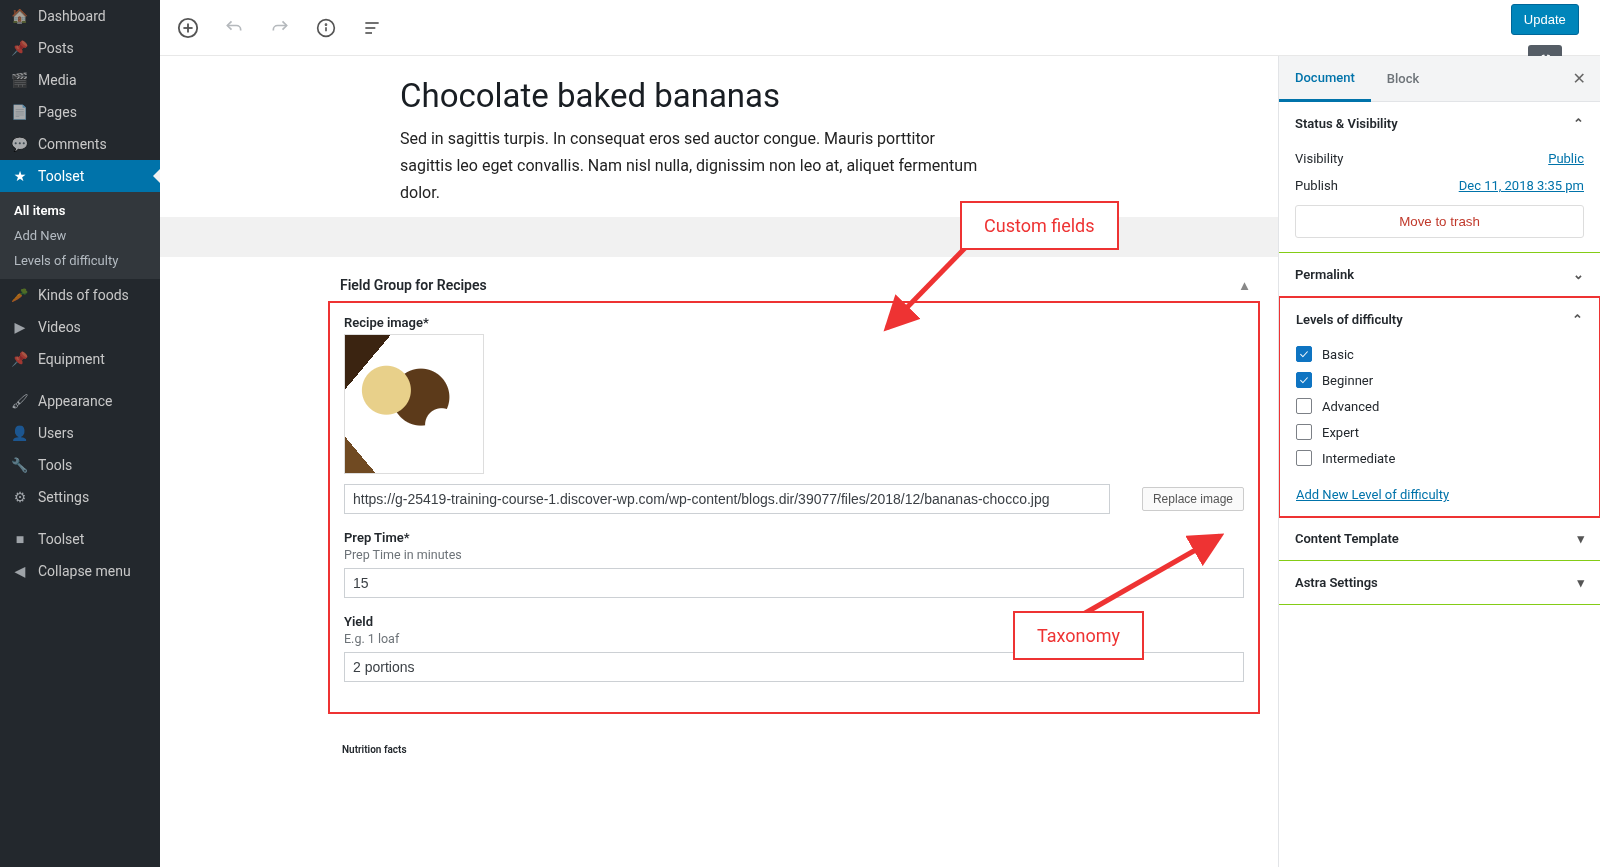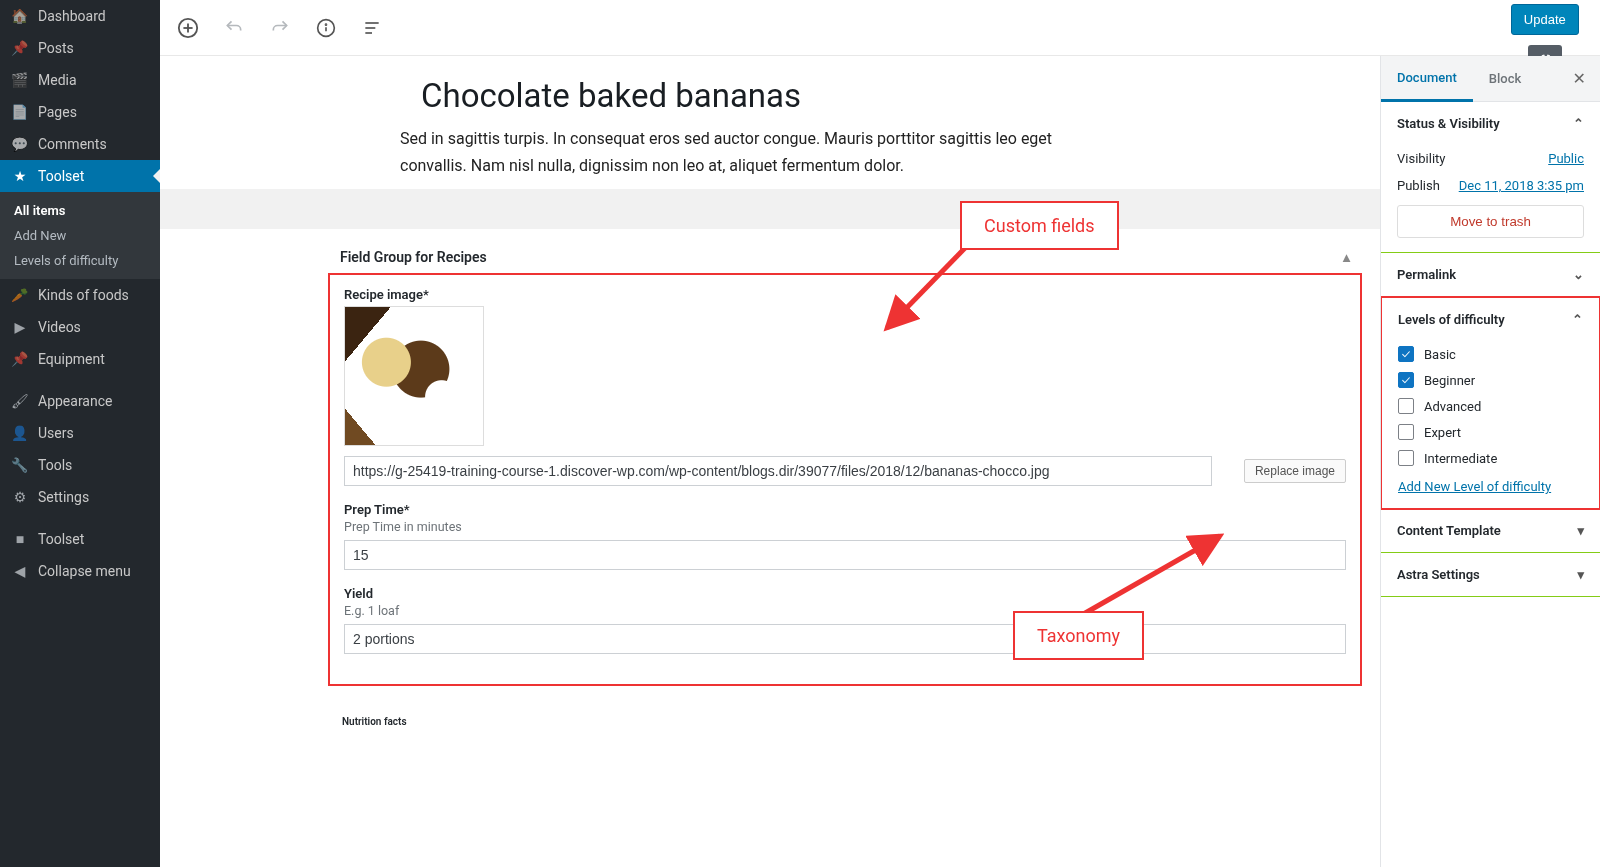--- a/index.html
+++ b/index.html
@@ -78,21 +78,21 @@
   .gear-btn {
     width: 34px; height: 34px; background: #555d66; color: #fff;
     display: flex; align-items: center; justify-content: center;
     border-radius: 3px; cursor: pointer;
   }
   .more-btn { width: 24px; height: 34px; display:flex; align-items:center; justify-content:center; color:#555; cursor:pointer; font-size:20px; }
 
   
   .editor-row { flex: 1; display: flex; min-height: 0; }
   .editor-scroll { flex: 1; overflow-y: auto; background: #fff; position: relative; }
-  .post-title-wrap { padding: 20px 0 10px 240px; margin-left: 21px; }
+  .post-title-wrap { padding: 20px 0 10px 240px; }
   .post-title { font-size: 33px; font-weight: 400; color: #191e23; }
   .post-body { padding: 0 300px 10px 240px; color: #222; line-height: 1.7; font-size: 16px; }
   .block-spacer { height: 40px; background: #f1f1f1; }
 
   .panel-title {
     padding: 20px 0 0 180px;
     font-weight: 600;
     font-size: 14px;
     display: flex;
     align-items: center;
@@ -132,21 +132,21 @@
   .img-row .cf-input { flex: 1; margin-top: 0; }
   .replace-btn {
     border: 1px solid #ccc; background: #fafafa; color: #555;
     padding: 4px 10px; border-radius: 2px; cursor: pointer; font-size: 12px;
     white-space: nowrap;
   }
   .nutrition-label { padding: 0 0 10px 182px; font-weight: 600; font-size: 10px; }
 
   
   .settings {
-    width: 220px;
+    width: 322px;
     border-left: 1px solid #e2e4e7;
     background: #fff;
     flex-shrink: 0;
     overflow-y: auto;
     font-size: 13px;
   }
   .tabs {
     display: flex; align-items: center; border-bottom: 1px solid #e2e4e7;
     background: #f3f4f5;
   }
@@ -167,21 +167,21 @@
     width: 100%; border: 1px solid #ddd; background: #fff; color: #c0392b;
     padding: 8px 0; margin-top: 6px; border-radius: 3px; cursor: pointer;
   }
   .check-item { display: flex; align-items: center; gap: 10px; padding: 5px 0; cursor: pointer; }
   .cbox {
     width: 16px; height: 16px; border: 1.5px solid #7c8086;
     display: inline-flex; align-items: center; justify-content: center;
     font-size: 12px; color: #fff; border-radius: 2px;
   }
   .cbox.on { background: #0e74c2; border-color: #0e74c2; }
-  .add-term { color: #0073aa; text-decoration: underline; cursor: pointer; display: inline-block; margin-top: 8px; }
+  .add-term { color: #0073aa; text-decoration: underline; cursor: pointer; display: inline-block; margin-top: 16px; }
 
   .levels-section { border: 2px solid #e33; margin: -1px; }
 
   
   .callout {
     position: absolute; border: 2px solid #e33; background: #fff;
     padding: 12px 22px; color: #e33; font-size: 18px; font-weight: 400;
     z-index: 50;
   }
   .arrow { position: absolute; z-index: 49; }

